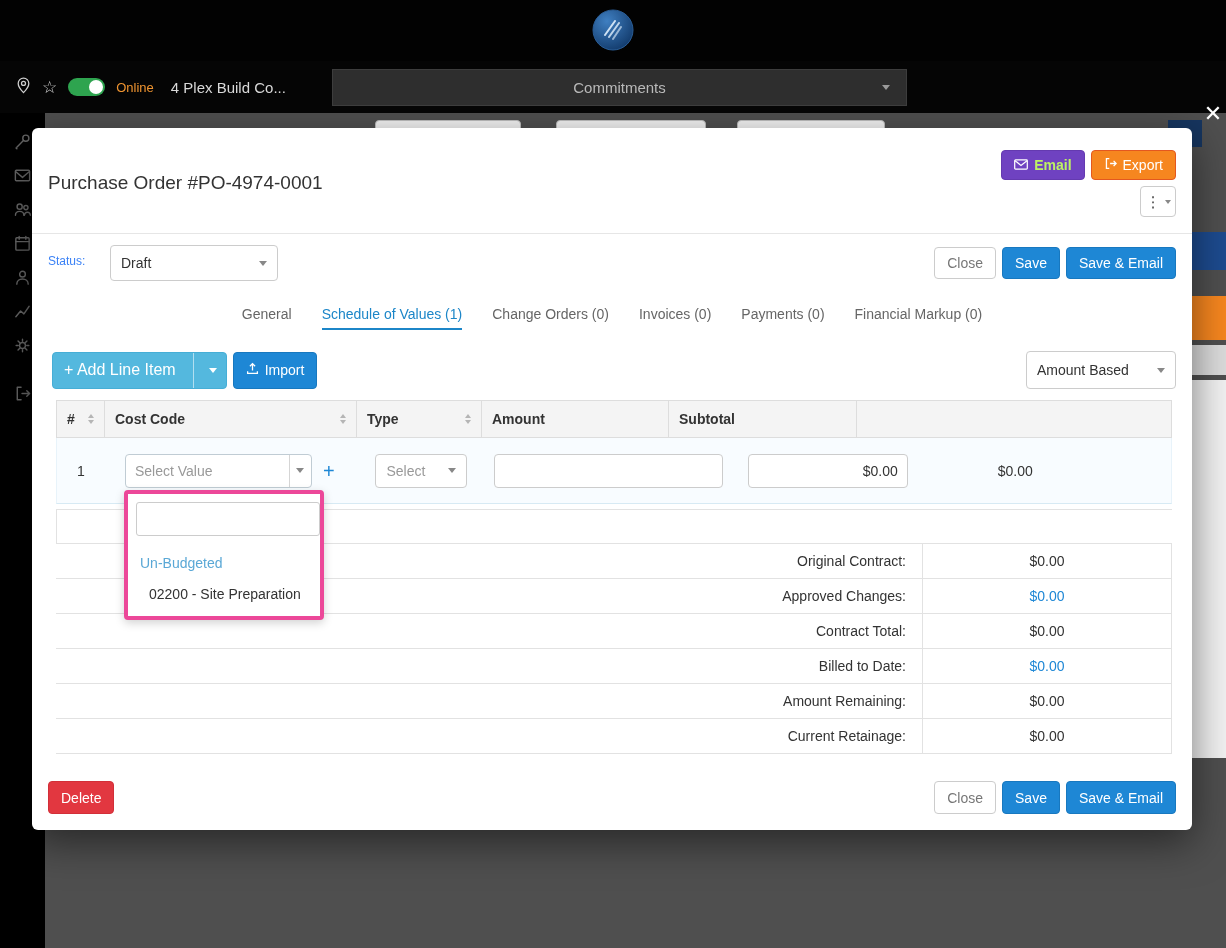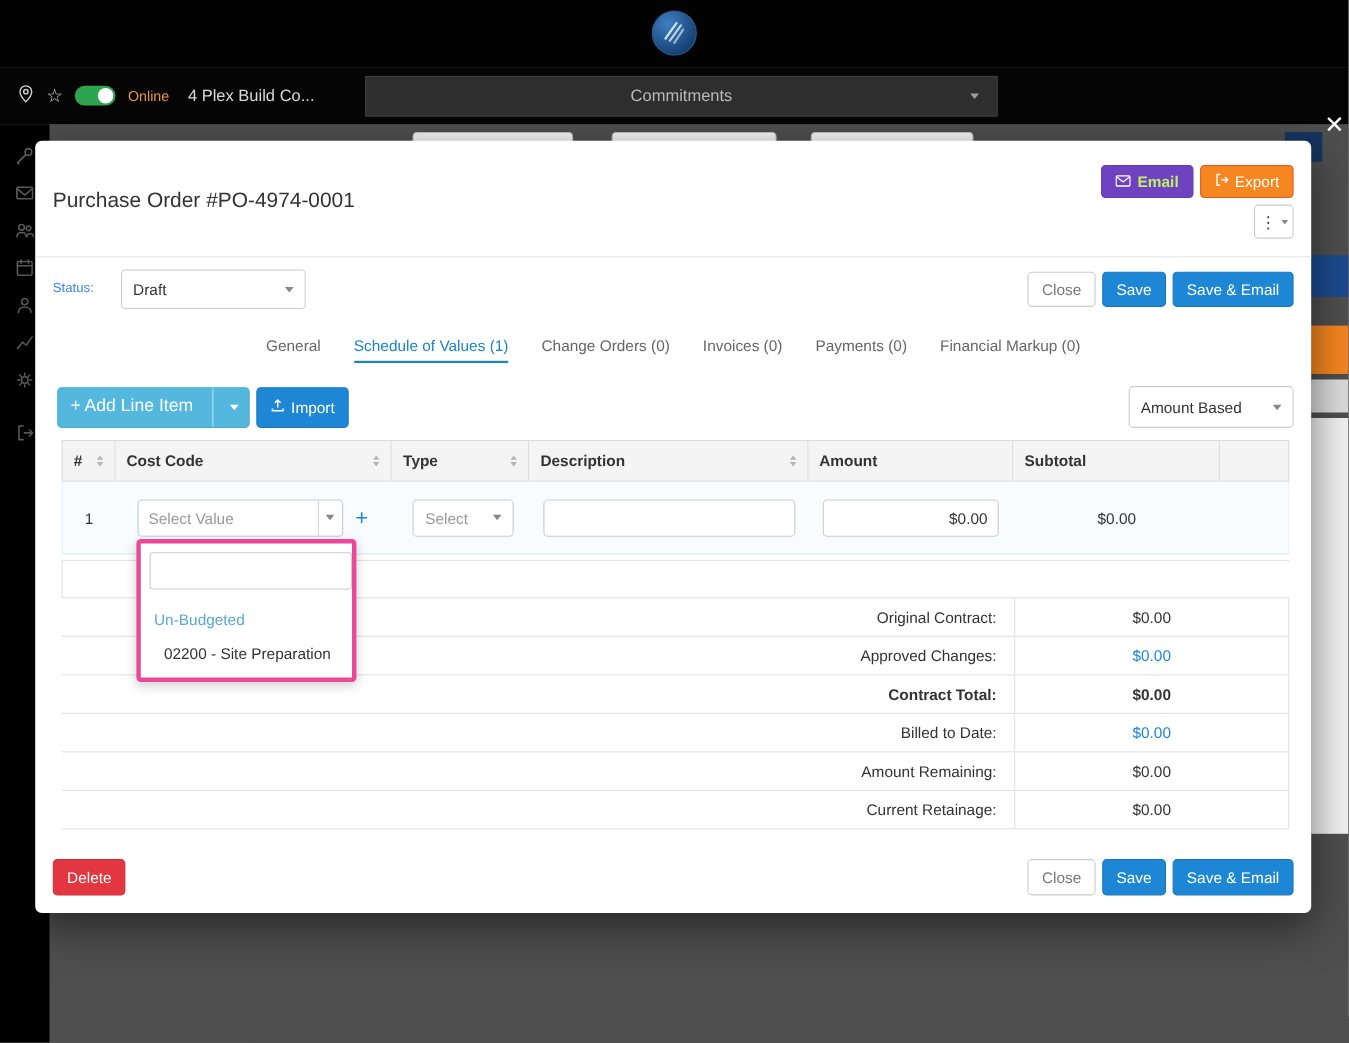--- a/index.html
+++ b/index.html
@@ -115,21 +115,21 @@
   .desc-input { width:229px; margin-left:13px; }
   .amt-input { width:160px; margin-left:13px; text-align:right; }
 
   
   .summary { position:absolute; left:24px; top:381px; width:1116px; }
   .srow { display:flex; height:35px; border-bottom:1px solid #e2e2e2; }
   .srow:first-child { border-top:1px solid #e2e2e2; }
   .s-label { flex:1; text-align:right; padding-right:16px; line-height:34px; font-size:14px; color:#333; }
   .s-value { width:250px; border-left:1px solid #e2e2e2; border-right:1px solid #e2e2e2; text-align:center;
              line-height:34px; font-size:14px; color:#333; }
-  .srow.bold .s-label, .srow.bold .s-value { font-weight:bold; }
+  .srow.bold .s-label, .srow.bold .s-value { font-weight:normal; }
   .srow.link .s-value { color:#1e87d5; cursor:pointer; }
 
   
   .cc-dropdown { position:absolute; left:92px; top:362px; width:200px; background:#fff; border:4px solid #ec4899;
                  border-radius:4px; box-shadow:0 3px 10px rgba(0,0,0,0.18); z-index:20; padding:8px 0 5px; }
   .cc-search { display:block; width:184px; margin:0 8px; height:34px; border:1px solid #ccc; border-radius:3px;
                font-family:"Liberation Sans",sans-serif; font-size:14px; padding:0 8px; }
   .cc-list { margin-top:13px; }
   .cc-group { color:#5aa8d6; font-size:14px; padding:6px 10px 7px 12px; }
   .cc-option { color:#333; font-size:14px; padding:8px 10px 9px 21px; cursor:pointer; }
@@ -341,27 +341,20 @@
               <i class="dn"></i>
             </span>
         </div>
         <div class="th sortable c-type">
           <span>Type</span>
           <span class="sort">
               <i class="up"></i>
               <i class="dn"></i>
             </span>
         </div>
-        <div class="th sortable c-desc">
-          <span>Description</span>
-          <span class="sort">
-              <i class="up"></i>
-              <i class="dn"></i>
-            </span>
-        </div>
         <div class="th center c-amt">
           <span>Amount</span>
         </div>
         <div class="th center c-sub">
           <span>Subtotal</span>
         </div>
         <div class="th c-act"></div>
       </div>
 
       <div class="trow">

